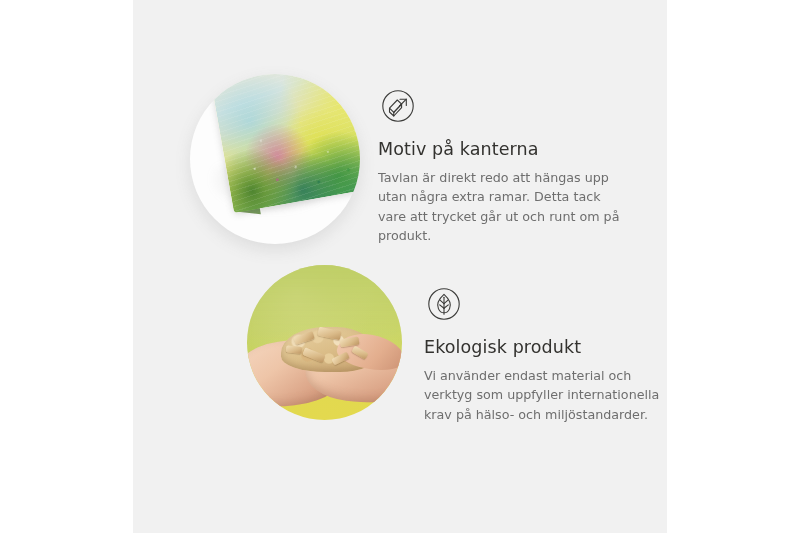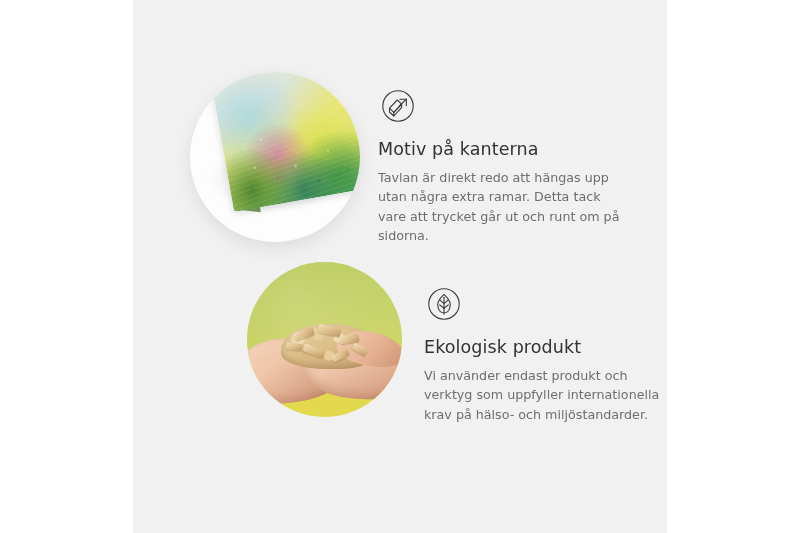--- a/index.html
+++ b/index.html
@@ -28,21 +28,21 @@
     top: 0;
     width: 534px;
     height: 533px;
     background: #f1f1f1;
   }
 
   
   .feature {
     position: absolute;
     display: flex;
-    align-items: flex-start;
+    align-items: center;
   }
   .feature-top    { left: 0px;  top: 72px;  width: 534px; }
   .feature-bottom { left: 0px;  top: 262px; width: 534px; padding-left: 42px; }
 
   
   .media {
     position: relative;
     flex: 0 0 auto;
     width: 170px;
     height: 170px;
@@ -259,21 +259,21 @@
           <svg viewBox="0 0 40 40" fill="none" stroke="#3a3a38" stroke-width="1.1" stroke-linecap="round" stroke-linejoin="round">
             <circle cx="20" cy="20" r="15.2"></circle>
             <path d="M11.5 22.2 L19.3 14.0 L23.6 18.1 L15.8 26.3 Z"></path>
             <path d="M11.5 22.2 L11.5 26.0 L15.8 30.0 L15.8 26.3"></path>
             <path d="M15.8 26.3 L23.6 18.1 L23.6 21.6 L15.8 30.0"></path>
             <path d="M22.0 13.2 L28.3 13.2 L28.3 19.4"></path>
             <path d="M28.3 13.2 L21.5 20.0"></path>
           </svg>
         </span>
         <h3 class="feat-title">Motiv på kanterna</h3>
-        <p class="feat-desc">Tavlan är direkt redo att hängas upp utan några extra ramar. Detta tack vare att trycket går ut och runt om på sidorna.</p>
+        <p class="feat-desc">Tavlan är direkt redo att hängas upp utan några extra ramar. Detta tack vare att trycket går ut och runt om på produkt.</p>
       </div>
     </div>
 
     <div class="feature feature-bottom">
 
       <div class="media media-bottom">
         <div class="circle circle-eco">
           <div class="eco-blur-top"></div>
           <div class="hand-left"></div>
           <div class="hand-right"></div>
@@ -296,18 +296,18 @@
             <path d="M20 10.4 C25.4 15.2 27.4 20.4 25.6 24.6 C24.4 27.4 22.3 28.8 20 28.8
                      C17.7 28.8 15.6 27.4 14.4 24.6 C12.6 20.4 14.6 15.2 20 10.4 Z"></path>
             <path d="M20 13.2 L20 30.2"></path>
             <path d="M20 19.6 L16.3 16.4"></path>
             <path d="M20 19.6 L23.7 16.4"></path>
             <path d="M20 24.3 L15.7 20.9"></path>
             <path d="M20 24.3 L24.3 20.9"></path>
           </svg>
         </span>
         <h3 class="feat-title">Ekologisk produkt</h3>
-        <p class="feat-desc">Vi använder endast produkt och verktyg som uppfyller internationella krav på hälso- och miljöstandarder.</p>
+        <p class="feat-desc">Vi använder endast material och verktyg som uppfyller internationella krav på hälso- och miljöstandarder.</p>
       </div>
     </div>
 
   </div>
 </div>
 
 </body></html>

